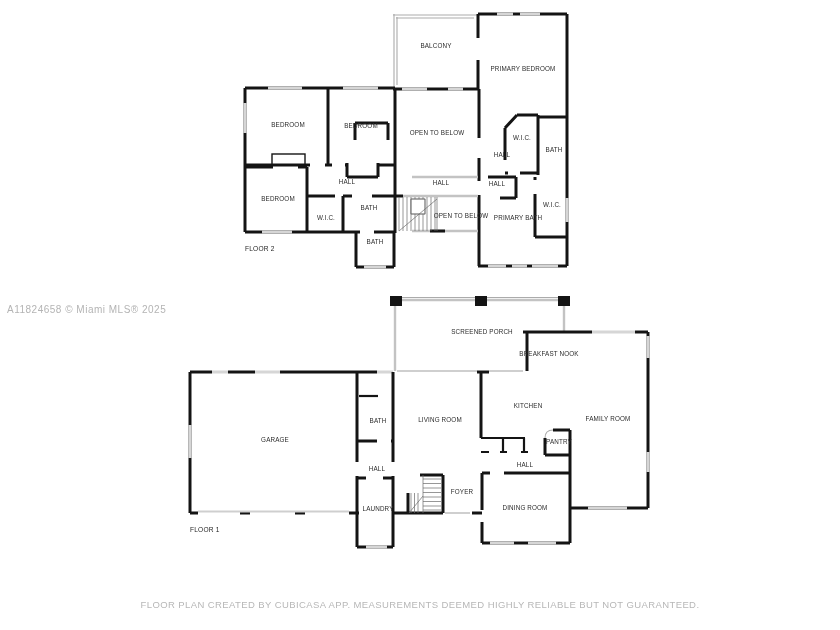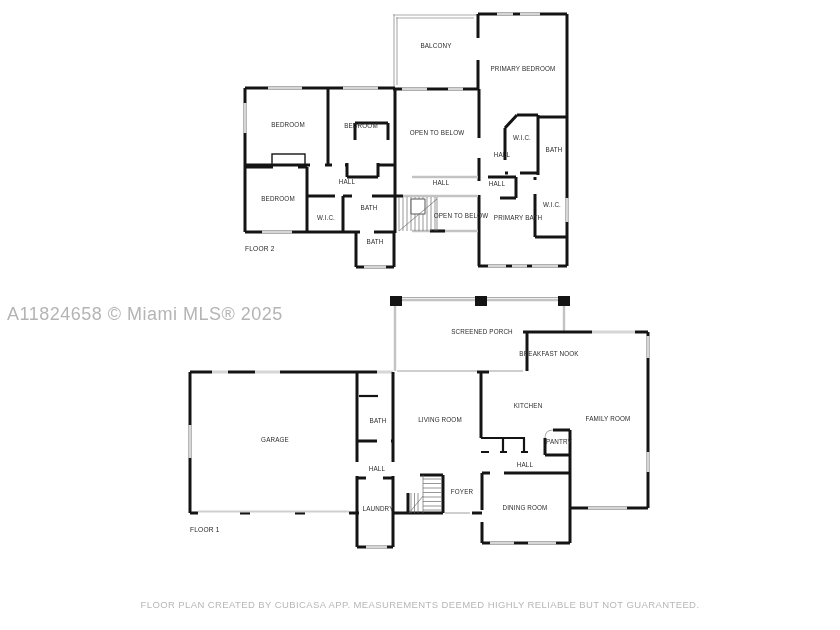--- a/index.html
+++ b/index.html
@@ -1,18 +1,18 @@
 <!DOCTYPE html>
 <html><head>
 <meta charset="utf-8">
 <style>
   html,body{margin:0;padding:0;background:#ffffff;}
   .stage{position:relative;width:840px;height:630px;background:#fff;overflow:hidden;
          font-family:"Liberation Sans", sans-serif;}
-  .watermark{position:absolute;left:7px;top:304px;font-size:18px;color:#b4b4b4;
+  .watermark{position:absolute;left:7px;top:304px;font-size:10px;color:#b4b4b4;
              letter-spacing:0.5px;}
   .footer{position:absolute;left:0;top:599px;width:100%;text-align:center;
           font-size:9.5px;color:#b7b7b7;letter-spacing:0.4px;}
   svg{position:absolute;left:0;top:0;}
   .wall{stroke:#141414;stroke-width:3;fill:none;stroke-linecap:butt;}
   .wall-med{stroke:#141414;stroke-width:2.2;fill:none;}
   .win{stroke:#d6d6d6;stroke-width:3.2;fill:none;}
   .win-thin{stroke:#cfcfcf;stroke-width:2;fill:none;}
   .rail{stroke:#c3c3c3;stroke-width:2.4;fill:none;}
   .thin{stroke:#ababab;stroke-width:1.1;fill:none;}

